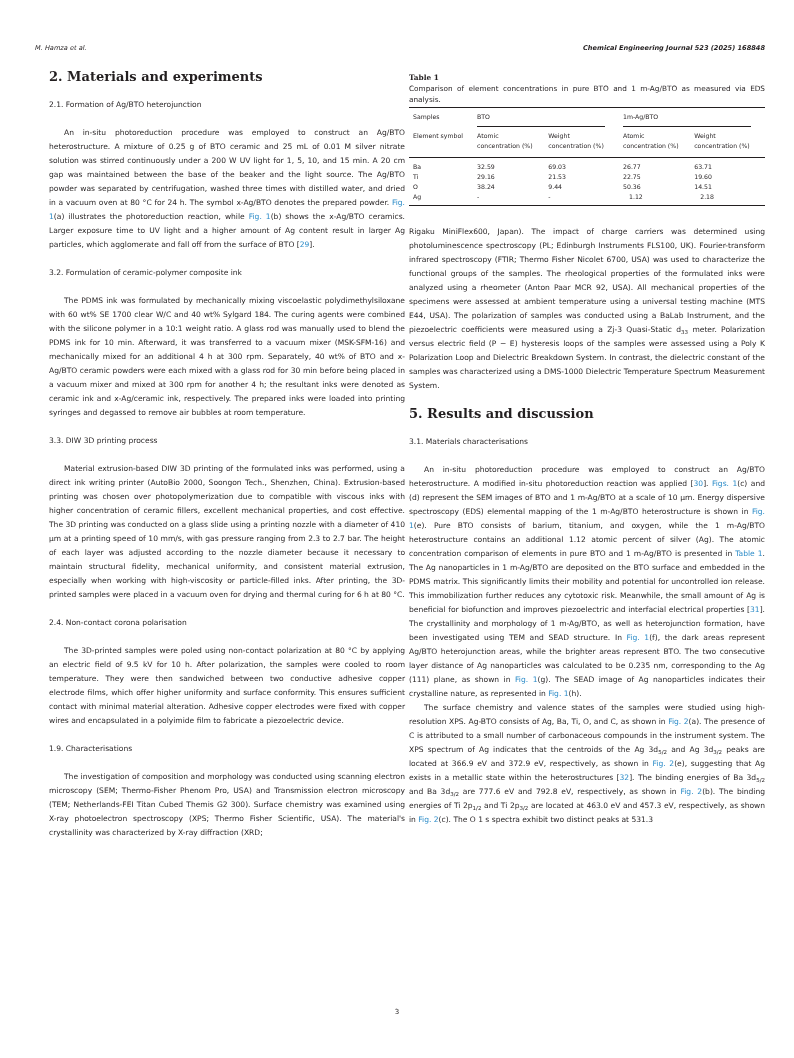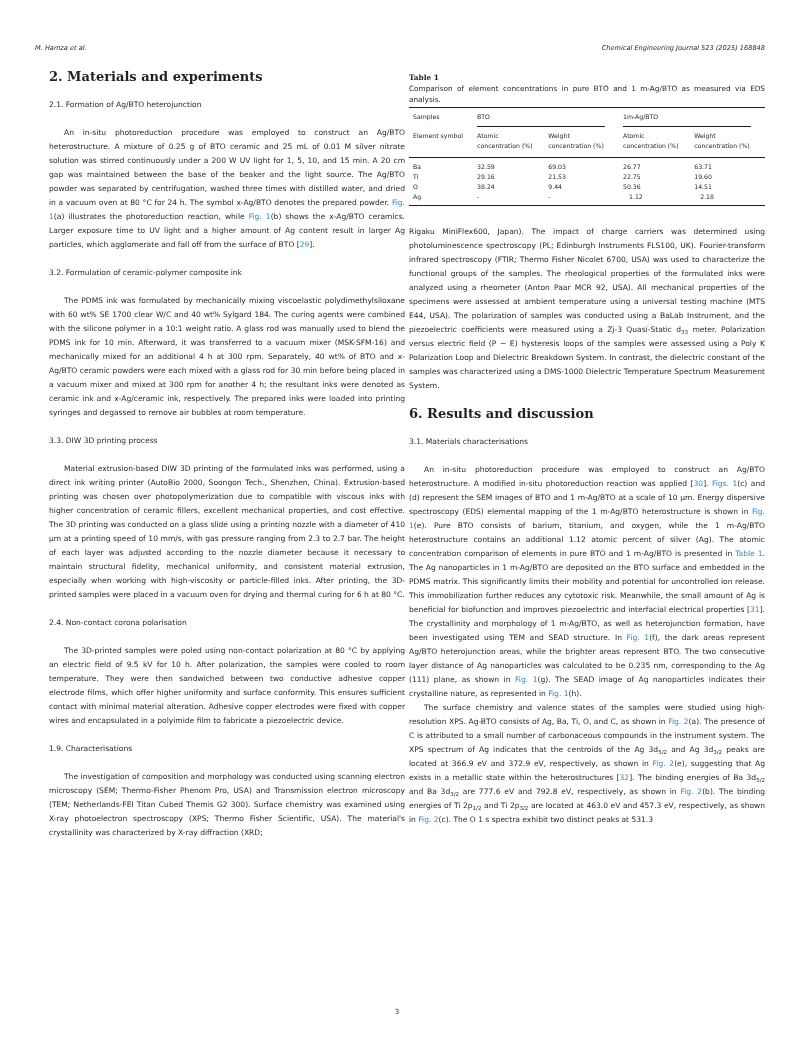--- a/index.html
+++ b/index.html
@@ -1,20 +1,20 @@
 <!DOCTYPE html>
 <html><head>
 <meta charset="utf-8">
 <style>
   * { box-sizing: border-box; margin: 0; padding: 0; }
   html, body { width: 794px; height: 1058px; background: #ffffff; }
   body { position: relative; font-family: "DejaVu Sans", sans-serif; color: #231f20; overflow: hidden; }
   .running-head { position: absolute; top: 44px; left: 35px; right: 29px; height: 12px; font-size: 6.6px; font-style: italic; }
   .running-head .left { position: absolute; left: 0; top: 0; }
-  .running-head .right { position: absolute; right: 0; top: 0; }
+  .running-head .right { position: absolute; right: 0; top: 0; font-weight: bold; }
   .col { position: absolute; top: 70px; width: 356px; font-size: 7.55px; line-height: 14px; }
   .col.left { left: 49px; }
   .col.right { left: 409px; }
   p.para { text-align: justify; text-indent: 15px; hyphens: auto; }
   h2.sec { font-family: "DejaVu Serif", serif; font-weight: bold; font-size: 13px; line-height: 14px; margin: 0 0 14px 0; }
   h3.subsec { font-weight: normal; font-size: 7.55px; line-height: 14px; margin: 0 0 14px 0; }
   .gap { height: 14px; }
   .lnk { color: #2b8bc8; }
   sub { font-size: 5.5px; vertical-align: -1.5px; line-height: 0; }
   
@@ -110,21 +110,21 @@
       </tr>
     </tbody>
       </table>
   </div>
 
   <div style="height:19px;"></div>
 
   <p class="para" style="text-indent:0;"><span>Rigaku MiniFlex600, Japan). The impact of charge carriers was determined using photoluminescence spectroscopy (PL; Edinburgh Instruments FLS100, UK). Fourier-transform infrared spectroscopy (FTIR; Thermo Fisher Nicolet 6700, USA) was used to characterize the functional groups of the samples. The rheological properties of the formulated inks were analyzed using a rheometer (Anton Paar MCR 92, USA). All mechanical properties of the specimens were assessed at ambient temperature using a universal testing machine (MTS E44, USA). The polarization of samples was conducted using a BaLab Instrument, and the piezoelectric coefficients were measured using a Zj-3 Quasi-Static </span><span>d</span><sub>33</sub><span> meter. Polarization versus electric field (P − E) hysteresis loops of the samples were assessed using a Poly K Polarization Loop and Dielectric Breakdown System. In contrast, the dielectric constant of the samples was characterized using a DMS-1000 Dielectric Temperature Spectrum Measurement System.</span></p>
   <div class="gap"></div>
 
-  <h2 class="sec">6.  Results and discussion</h2>
+  <h2 class="sec">5.  Results and discussion</h2>
   <h3 class="subsec">3.1.  Materials characterisations</h3>
 
   <p class="para"><span>An in-situ photoreduction procedure was employed to construct an Ag/BTO heterostructure. A modified in-situ photoreduction reaction was applied [</span><a class="lnk">30</a><span>]. </span><a class="lnk">Figs. 1</a><span>(c) and (d) represent the SEM images of BTO and 1 m-Ag/BTO at a scale of 10 μm. Energy dispersive spectroscopy (EDS) elemental mapping of the 1 m-Ag/BTO heterostructure is shown in </span><a class="lnk">Fig. 1</a><span>(e). Pure BTO consists of barium, titanium, and oxygen, while the 1 m-Ag/BTO heterostructure contains an additional 1.12 atomic percent of silver (Ag). The atomic concentration comparison of elements in pure BTO and 1 m-Ag/BTO is presented in </span><a class="lnk">Table 1</a><span>. The Ag nanoparticles in 1 m-Ag/BTO are deposited on the BTO surface and embedded in the PDMS matrix. This significantly limits their mobility and potential for uncontrolled ion release. This immobilization further reduces any cytotoxic risk. Meanwhile, the small amount of Ag is beneficial for biofunction and improves piezoelectric and interfacial electrical properties [</span><a class="lnk">31</a><span>]. The crystallinity and morphology of 1 m-Ag/BTO, as well as heterojunction formation, have been investigated using TEM and SEAD structure. In </span><a class="lnk">Fig. 1</a><span>(f), the dark areas represent Ag/BTO heterojunction areas, while the brighter areas represent BTO. The two consecutive layer distance of Ag nanoparticles was calculated to be 0.235 nm, corresponding to the Ag (111) plane, as shown in </span><a class="lnk">Fig. 1</a><span>(g). The SEAD image of Ag nanoparticles indicates their crystalline nature, as represented in </span><a class="lnk">Fig. 1</a><span>(h).</span></p>
 
   <p class="para"><span>The surface chemistry and valence states of the samples were studied using high-resolution XPS. Ag-BTO consists of Ag, Ba, Ti, O, and C, as shown in </span><a class="lnk">Fig. 2</a><span>(a). The presence of C is attributed to a small number of carbonaceous compounds in the instrument system. The XPS spectrum of Ag indicates that the centroids of the Ag 3d</span><sub>5/2</sub><span> and Ag 3d</span><sub>3/2</sub><span> peaks are located at 366.9 eV and 372.9 eV, respectively, as shown in </span><a class="lnk">Fig. 2</a><span>(e), suggesting that Ag exists in a metallic state within the heterostructures [</span><a class="lnk">32</a><span>]. The binding energies of Ba 3d</span><sub>5/2</sub><span> and Ba 3d</span><sub>3/2</sub><span> are 777.6 eV and 792.8 eV, respectively, as shown in </span><a class="lnk">Fig. 2</a><span>(b). The binding energies of Ti 2p</span><sub>1/2</sub><span> and Ti 2p</span><sub>3/2</sub><span> are located at 463.0 eV and 457.3 eV, respectively, as shown in </span><a class="lnk">Fig. 2</a><span>(c). The O 1 s spectra exhibit two distinct peaks at 531.3</span></p>
 </div>
 
 <div class="pagenum">3</div>
 
 </body></html>

